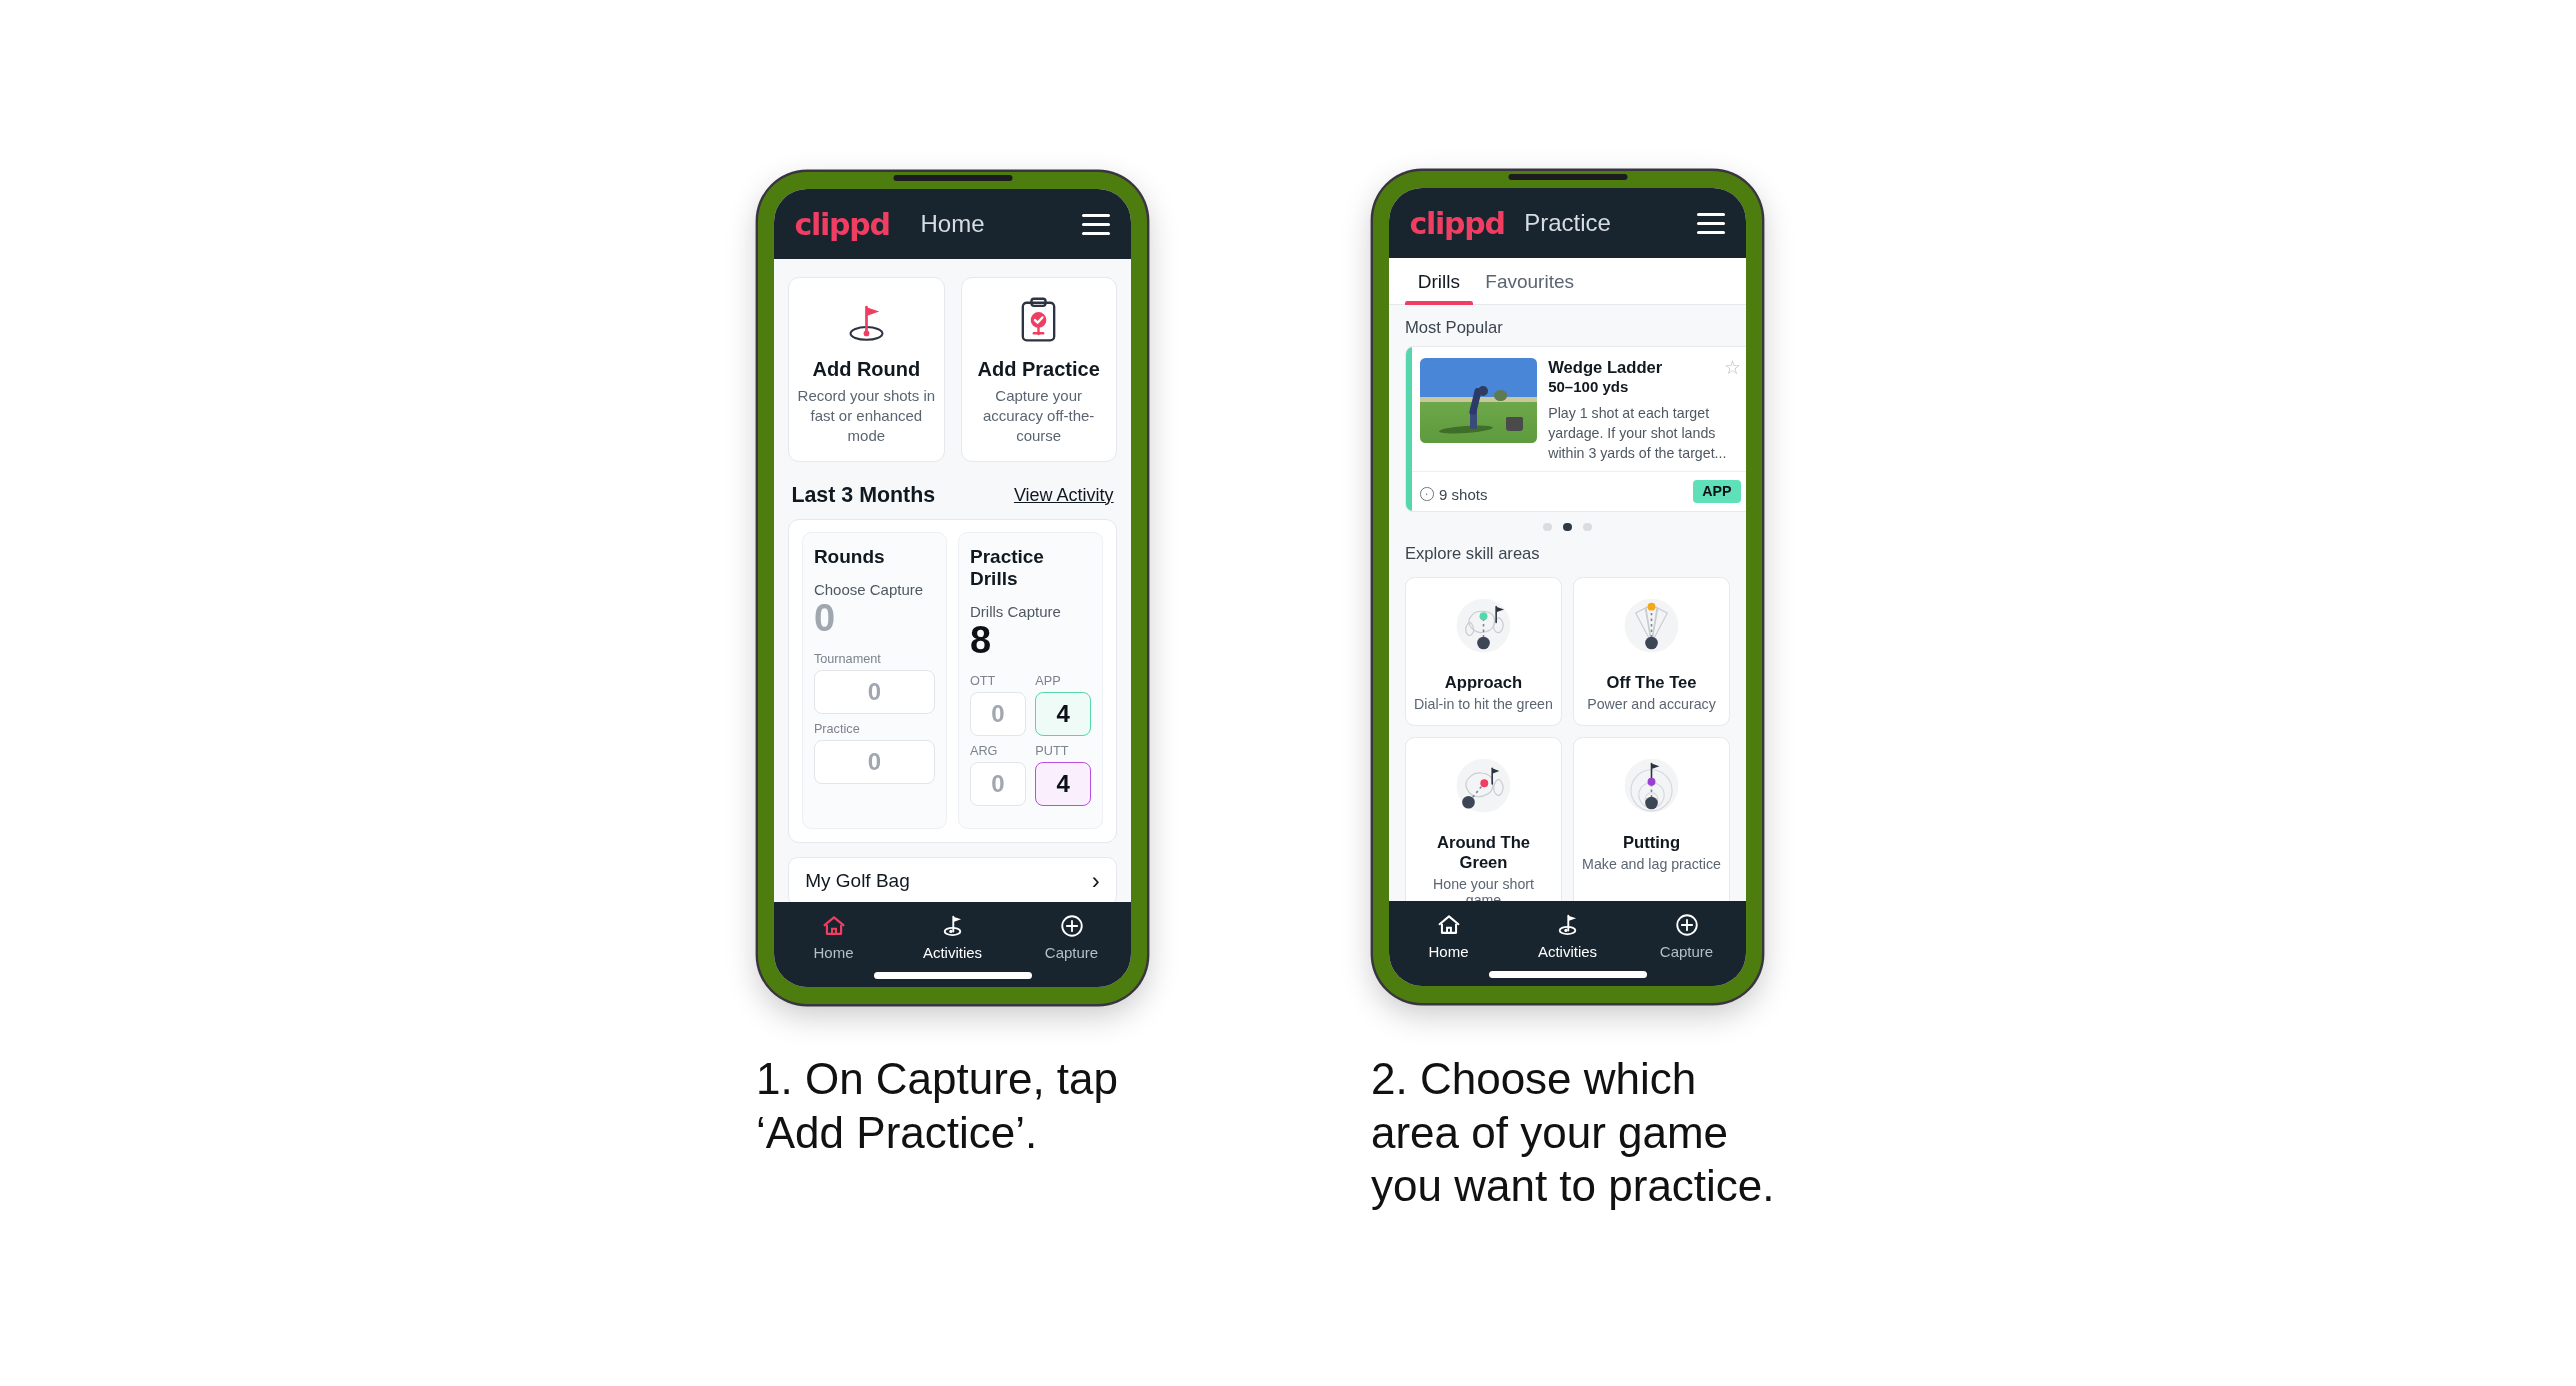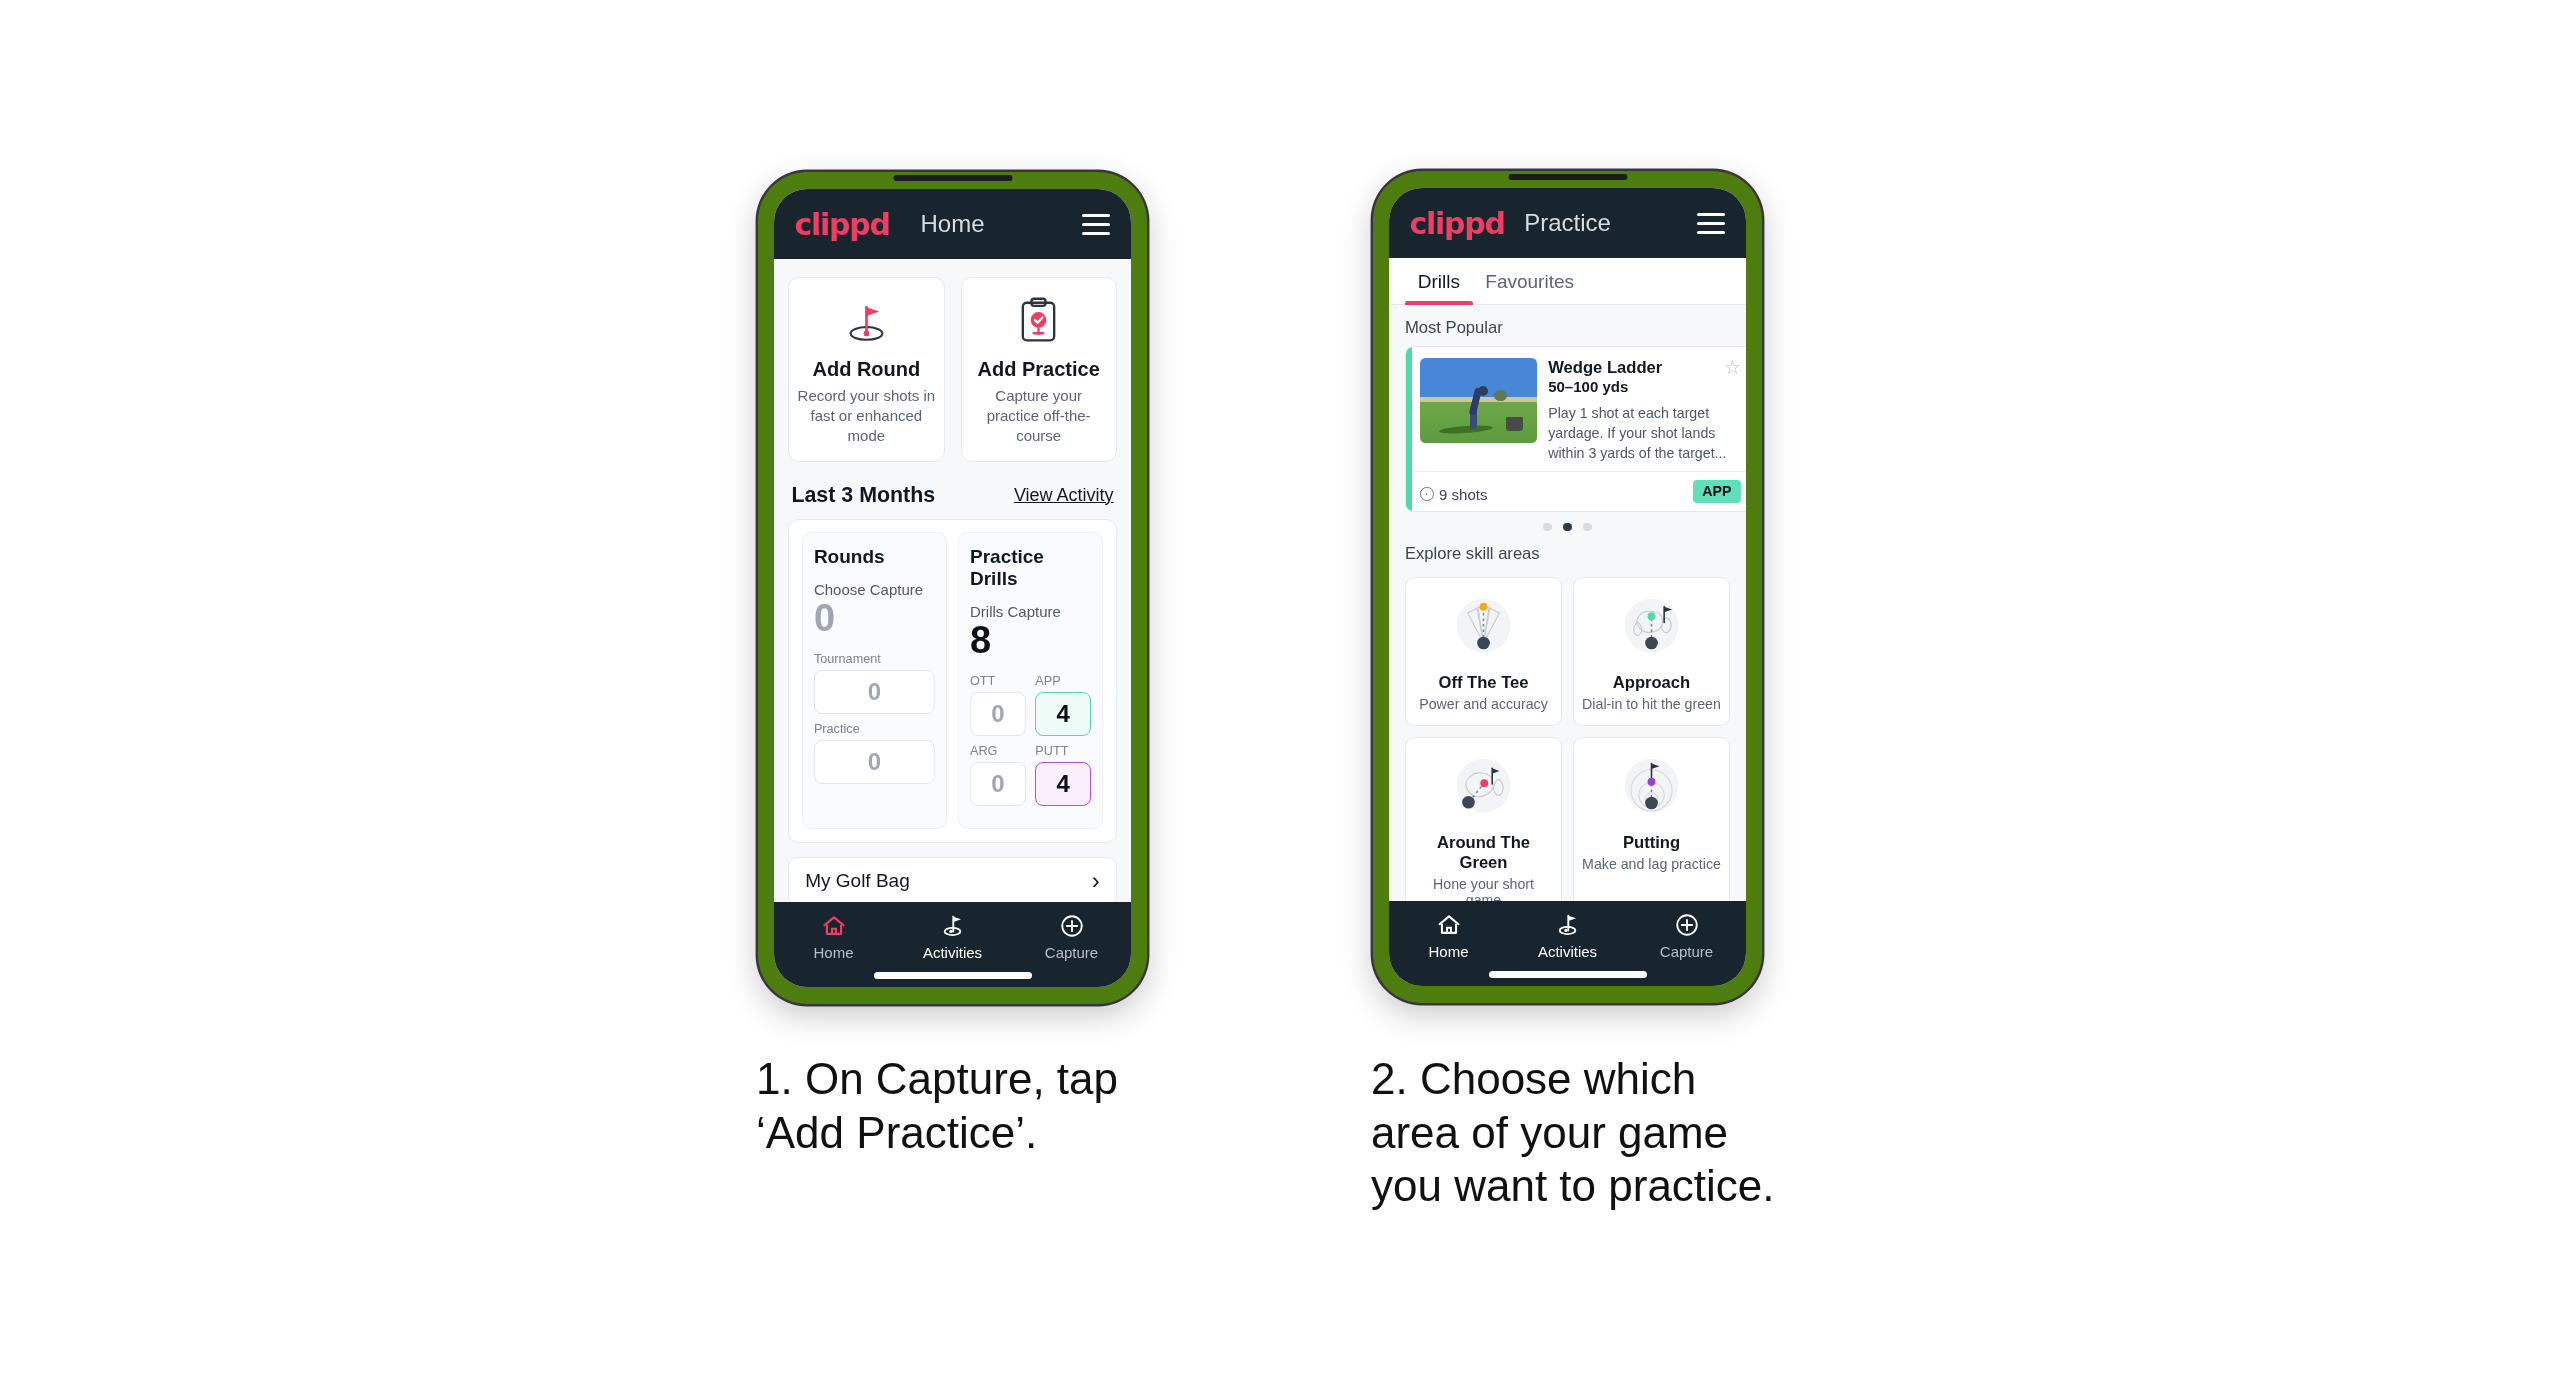--- a/index.html
+++ b/index.html
@@ -265,21 +265,21 @@
             <svg width="47" height="51" viewBox="0 0 60 64">
               <rect x="10" y="8" width="40" height="48" rx="5" fill="none" stroke="#2b3440" stroke-width="3"></rect>
               <rect x="21" y="3" width="18" height="9" rx="3.2" fill="none" stroke="#2b3440" stroke-width="3"></rect>
               <circle cx="30" cy="30" r="10" fill="#ef3e62"></circle>
               <path d="M25.5 30.2 L28.8 33.5 L35 26.8" fill="none" stroke="#ffffff" stroke-width="3" stroke-linecap="round" stroke-linejoin="round"></path>
               <line x1="30" y1="40" x2="30" y2="48" stroke="#ef3e62" stroke-width="3" stroke-linecap="round"></line>
               <line x1="24" y1="47" x2="36" y2="47" stroke="#ef3e62" stroke-width="3" stroke-linecap="round"></line>
             </svg>
           </div>
           <div class="action-title">Add Practice</div>
-          <div class="action-sub">Capture your practice off-the-course</div>
+          <div class="action-sub">Capture your accuracy off-the-course</div>
         </div>
       </div>
 
       <div class="sec-head">
         <div class="sec-title">Last 3 Months</div>
         <a class="sec-link" href="#">View Activity</a>
       </div>
 
       <div class="stats-wrap">
 
@@ -426,48 +426,48 @@
       </div>
 
       <div class="sub-head">Explore skill areas</div>
 
       <div class="skill-grid">
 
         <div class="skill-card">
           <div class="skill-ico">
             <svg width="73" height="68" viewBox="0 0 92 86">
               <circle cx="46" cy="40" r="34" fill="#f3f4f6"></circle>
-              <path d="M46 62 L26 24 L38 18 Z" fill="none" stroke="#c9ccd1" stroke-width="1.5"></path>
-              <path d="M46 62 L66 24 L54 18 Z" fill="none" stroke="#c9ccd1" stroke-width="1.5"></path>
-              <path d="M46 62 L39 17 L53 17 Z" fill="none" stroke="#c9ccd1" stroke-width="1.5"></path>
-              <line x1="46" y1="62" x2="46" y2="18" stroke="#7b848e" stroke-width="2" stroke-dasharray="3 4"></line>
-              <circle cx="46" cy="16" r="5" fill="#f2a818"></circle>
-              <circle cx="46" cy="62" r="8" fill="#3c4654"></circle>
-            </svg>
-          </div>
-          <div class="skill-title">Off The Tee</div>
-          <div class="skill-sub">Power and accuracy</div>
-        </div>
-
-        <div class="skill-card">
-          <div class="skill-ico">
-            <svg width="73" height="68" viewBox="0 0 92 86">
-              <circle cx="46" cy="40" r="34" fill="#f3f4f6"></circle>
               <path d="M32 26 q-8 8 -2 16 q7 9 18 6 q12 -3 12 -14 q0 -11 -13 -12 q-10 -1 -15 4 Z" fill="none" stroke="#c9ccd1" stroke-width="1.5"></path>
               <path d="M66 30 q7 6 4 14 q-3 7 -8 4 q-5 -4 -2 -12 q2 -6 6 -6 Z" fill="none" stroke="#c9ccd1" stroke-width="1.5"></path>
               <path d="M28 36 q-6 5 -4 12 q2 6 6 4 q5 -3 3 -10 q-2 -6 -5 -6 Z" fill="none" stroke="#c9ccd1" stroke-width="1.5"></path>
               <line x1="62" y1="16" x2="62" y2="36" stroke="#2b3440" stroke-width="2" stroke-linecap="round"></line>
               <path d="M62 16 L72 19.5 L62 23 Z" fill="#2b3440"></path>
               <line x1="46" y1="62" x2="46" y2="30" stroke="#7b848e" stroke-width="2" stroke-dasharray="3 4"></line>
               <circle cx="46" cy="28" r="5" fill="#56d6ab"></circle>
               <circle cx="46" cy="62" r="8" fill="#3c4654"></circle>
             </svg>
           </div>
           <div class="skill-title">Approach</div>
           <div class="skill-sub">Dial-in to hit the green</div>
+        </div>
+
+        <div class="skill-card">
+          <div class="skill-ico">
+            <svg width="73" height="68" viewBox="0 0 92 86">
+              <circle cx="46" cy="40" r="34" fill="#f3f4f6"></circle>
+              <path d="M46 62 L26 24 L38 18 Z" fill="none" stroke="#c9ccd1" stroke-width="1.5"></path>
+              <path d="M46 62 L66 24 L54 18 Z" fill="none" stroke="#c9ccd1" stroke-width="1.5"></path>
+              <path d="M46 62 L39 17 L53 17 Z" fill="none" stroke="#c9ccd1" stroke-width="1.5"></path>
+              <line x1="46" y1="62" x2="46" y2="18" stroke="#7b848e" stroke-width="2" stroke-dasharray="3 4"></line>
+              <circle cx="46" cy="16" r="5" fill="#f2a818"></circle>
+              <circle cx="46" cy="62" r="8" fill="#3c4654"></circle>
+            </svg>
+          </div>
+          <div class="skill-title">Off The Tee</div>
+          <div class="skill-sub">Power and accuracy</div>
         </div>
 
         <div class="skill-card">
           <div class="skill-ico">
             <svg width="73" height="68" viewBox="0 0 92 86">
               <circle cx="46" cy="40" r="34" fill="#f3f4f6"></circle>
               <path d="M30 28 q-10 8 -4 18 q7 11 20 7 q13 -4 12 -16 q-1 -12 -14 -13 q-9 -1 -14 4 Z" fill="none" stroke="#c9ccd1" stroke-width="1.5"></path>
               <path d="M66 32 q7 7 4 15 q-3 8 -8 4 q-5 -5 -2 -13 q2 -6 6 -6 Z" fill="none" stroke="#c9ccd1" stroke-width="1.5"></path>
               <line x1="57" y1="18" x2="57" y2="38" stroke="#2b3440" stroke-width="2" stroke-linecap="round"></line>
               <path d="M57 18 L66 21.5 L57 25 Z" fill="#2b3440"></path>

